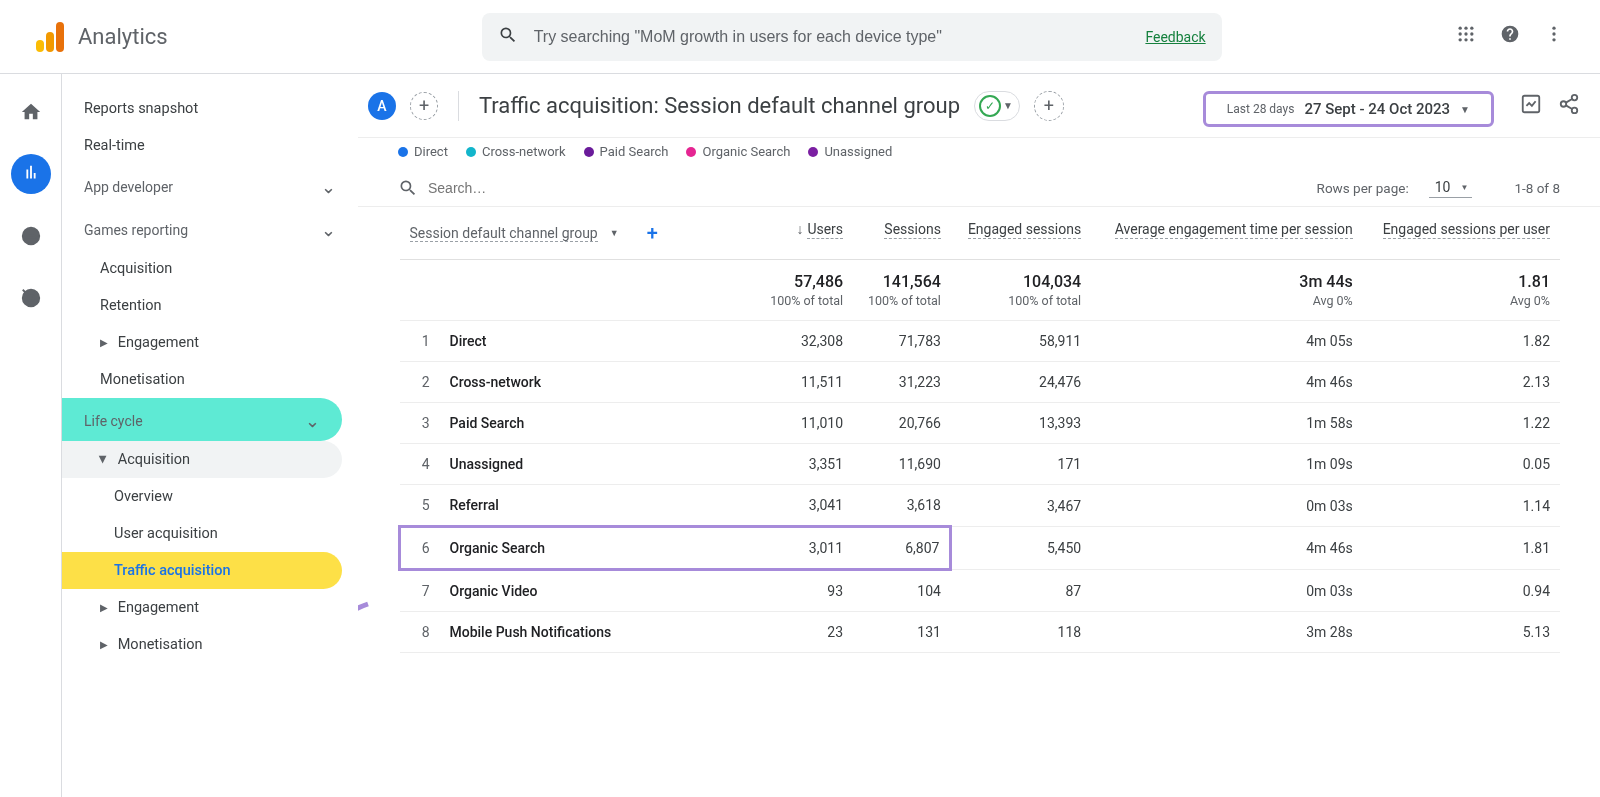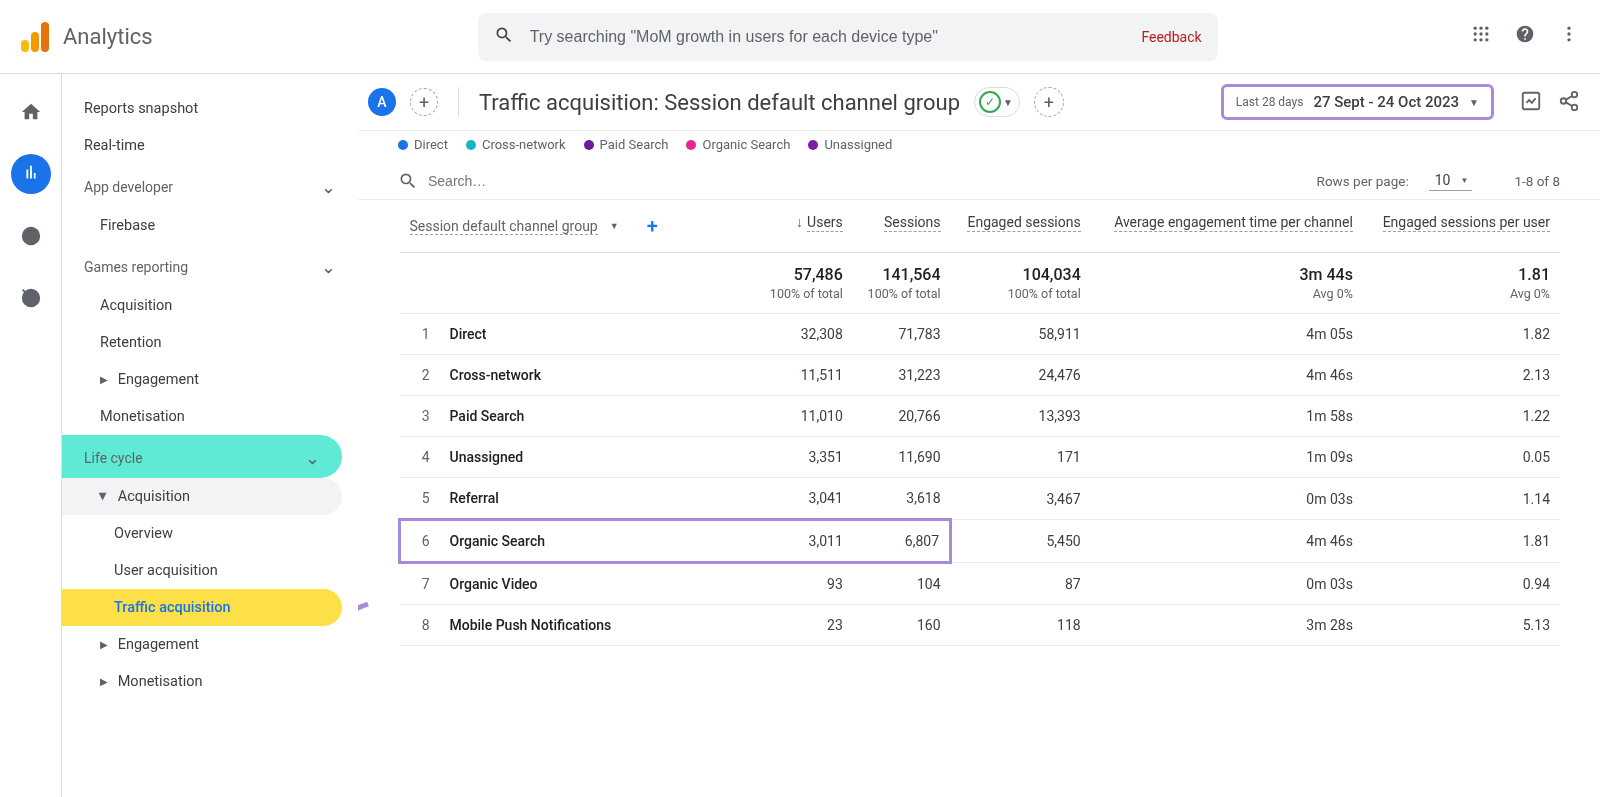--- a/index.html
+++ b/index.html
@@ -1,29 +1,29 @@
 <!DOCTYPE html>
 <html><head>
 <meta charset="utf-8">
 <style>
   * { box-sizing: border-box; margin: 0; padding: 0; }
   body { font-family: 'Google Sans', Roboto, Arial, sans-serif; font-size: 14px; color: #3c4043; background: #fff; overflow: hidden; }
 
   
-  .topbar { display: flex; align-items: center; height: 74px; padding: 0 21px; border-bottom: 1px solid #dadce0; gap: 35px; }
+  .topbar { display: flex; align-items: center; height: 74px; padding: 0 36px; border-bottom: 1px solid #dadce0; gap: 24px; }
   .logo-wrap { display: flex; align-items: center; gap: 12px; cursor: pointer; }
   .logo-icon { width: 30px; height: 30px; position: relative; }
   .logo-icon .bar1 { position:absolute; left:0; bottom:0; width:8px; height:12px; background:#fbbc04; border-radius:4px;}
   .logo-icon .bar2 { position:absolute; left:10px; bottom:0; width:8px; height:20px; background:#f29900; border-radius:4px;}
   .logo-icon .bar3 { position:absolute; left:20px; bottom:0; width:8px; height:30px; background:#e8710a; border-radius:4px;}
   .product-name { font-size: 22px; color: #5f6368; }
   .searchbar { flex: 0 0 740px; margin-left: 290px; height: 48px; background: #f1f3f4; border-radius: 8px; display: flex; align-items: center; padding: 0 16px; gap: 16px; }
   .searchbar input { flex: 1; border: none; background: transparent; font-size: 16px; color: #5f6368; outline: none; }
   .searchbar input::placeholder { color: #5f6368; }
-  .searchbar .feedback { color: #b91c1c; font-size: 14px; margin-left: auto; cursor:pointer;}
+  .searchbar .feedback { color: #15803d; text-decoration: underline; font-size: 14px; margin-left: auto; cursor:pointer;}
   .top-icons { margin-left: auto; display: flex; align-items: center; gap: 24px; font-size: 22px; color: #5f6368; }
   .top-icons > * { cursor:pointer; }
 
   
   .layout { display: flex; height: calc(100vh - 74px); }
   .rail { width: 62px; border-right: 1px solid #dadce0; display: flex; flex-direction: column; align-items: center; padding-top: 18px; gap: 22px; }
   .rail-item { width: 40px; height: 40px; border-radius: 50%; display:flex; align-items:center; justify-content:center; color:#5f6368; cursor:pointer;}
   .rail-item.active { background:#1a73e8; color:#fff; }
   .rail-item svg{width:22px;height:22px;fill:currentColor;}
 
@@ -39,21 +39,21 @@
   .content { flex:1; display:flex; flex-direction:column; overflow:hidden; }
   .report-header { display:flex; align-items:center; padding: 10px 20px 10px 10px; gap:14px; border-bottom:1px solid #ededed;}
   .chip-a { width:28px;height:28px;border-radius:50%;background:#1a73e8;color:#fff;display:flex;align-items:center;justify-content:center;font-size:14px;font-weight:500;}
   .chip-add { width:28px;height:28px;border-radius:50%;border:1px dashed #9aa0a6;display:flex;align-items:center;justify-content:center;color:#5f6368;cursor:pointer;font-size:18px;}
   .vsep { width:1px;height:30px;background:#dadce0; margin: 0 6px;}
   .report-title { font-size:22px; color:#3c4043; flex-shrink:0;}
   .check-chip { display:flex; align-items:center; border:1px solid #dadce0; border-radius:16px; padding:3px 6px 3px 4px; cursor:pointer; gap:2px;}
   .check-chip .check-circ{width:22px;height:22px;border-radius:50%;border:2px solid #34a853;display:flex;align-items:center;justify-content:center;color:#34a853;font-size:12px;}
   .check-chip .caret{font-size:10px;color:#5f6368;}
   .chip-add2 { width:30px;height:30px;border-radius:50%;border:1px dashed #9aa0a6;display:flex;align-items:center;justify-content:center;color:#5f6368;cursor:pointer;font-size:18px;}
-  .date-range { border:3px solid #a78bda; border-radius:6px; padding:6px 12px; display:flex; align-items:center; gap:10px; margin-left:auto; cursor:pointer;}
+  .date-range { border:3px solid #a78bda; border-radius:6px; padding:6px 21px; display:flex; align-items:center; gap:10px; margin-left:auto; cursor:pointer;margin-top:7px;}
   .date-prefix { font-size:12px; color:#5f6368; }
   .date-value { font-size:15px; font-weight:500;}
   .hdr-icons { display:flex; gap:16px; margin-left:12px; color:#5f6368;}
   .hdr-icons svg{width:22px;height:22px;fill:none;stroke:currentColor;stroke-width:2;}
 
   .legend-row { padding: 6px 40px 10px; display:flex; gap:18px; flex-wrap:wrap; font-size:13px; color:#5f6368;}
   .legend-item { display:flex; align-items:center; gap:6px;}
   .legend-dot { width:10px;height:10px;border-radius:50%;}
 
   .table-toolbar { display:flex; align-items:center; padding:8px 40px; gap:12px; border-bottom:1px solid #ededed;}
@@ -168,21 +168,20 @@
   </div>
 
   <div class="sidebar">
     <div class="side-item">Reports snapshot</div>
     <div class="side-item">Real-time</div>
 
     <div class="side-header">
       <span>App developer</span>
       <span class="chev">⌃</span>
     </div>
-    <div class="side-item side-sub">Firebase</div>
 
     <div class="side-header">
       <span>Games reporting</span>
       <span class="chev">⌃</span>
     </div>
     <div class="side-item side-sub">Acquisition</div>
     <div class="side-item side-sub">Retention</div>
     <div class="side-item side-sub">
         <span class="side-arrow">▶</span>
         <span>Engagement</span>
@@ -282,21 +281,21 @@
             <th class="dim col-dim" colspan="2">
               <div class="dim-wrap">
                 <span class="dim-label">Session default channel group</span>
                 <span class="dim-caret">▼</span>
                 <span class="dim-plus">+</span>
               </div>
             </th>
             <th><span class="sort-arrow">↓</span><span class="metric-name">Users</span></th>
             <th><span class="metric-name">Sessions</span></th>
             <th><span class="metric-name">Engaged sessions</span></th>
-            <th><span class="metric-name">Average engagement time per channel</span></th>
+            <th><span class="metric-name">Average engagement time per session</span></th>
             <th><span class="metric-name">Engaged sessions per user</span></th>
           </tr>
         </thead>
         <tbody id="tbody">
           <tr class="totals">
             <td colspan="2"></td>
             <td><span class="big">57,486</span><span class="sub">100% of total</span></td>
             <td><span class="big">141,564</span><span class="sub">100% of total</span></td>
             <td><span class="big">104,034</span><span class="sub">100% of total</span></td>
             <td><span class="big">3m 44s</span><span class="sub">Avg 0%</span></td>
@@ -362,21 +361,21 @@
               <td>93</td>
               <td>104</td>
               <td>87</td>
               <td>0m 03s</td>
               <td>0.94</td>
             </tr>
             <tr>
               <td class="num">8</td>
               <td class="name">Mobile Push Notifications</td>
               <td>23</td>
-              <td>160</td>
+              <td>131</td>
               <td>118</td>
               <td>3m 28s</td>
               <td>5.13</td>
             </tr>
           </tbody>
       </table>
     </div>
 
     <svg class="annot-arrow" style="left:-70px; top:520px; width:110px; height:110px;" viewBox="0 0 110 110">
       <path d="M80 10 C 50 20, 20 50, 20 85" stroke="#a78bda" stroke-width="5" fill="none"></path>

